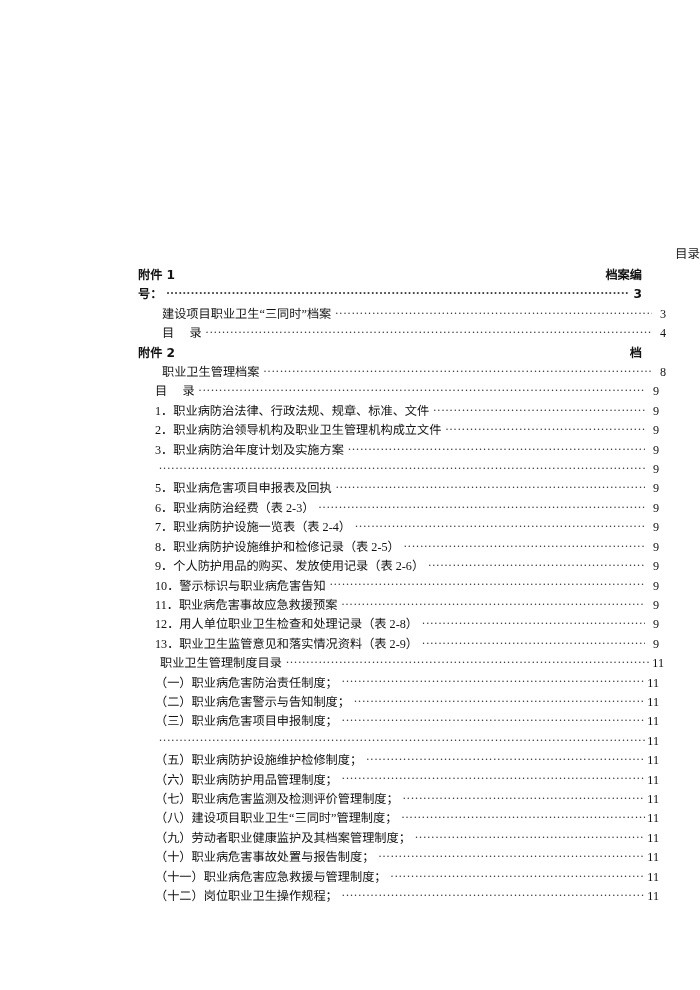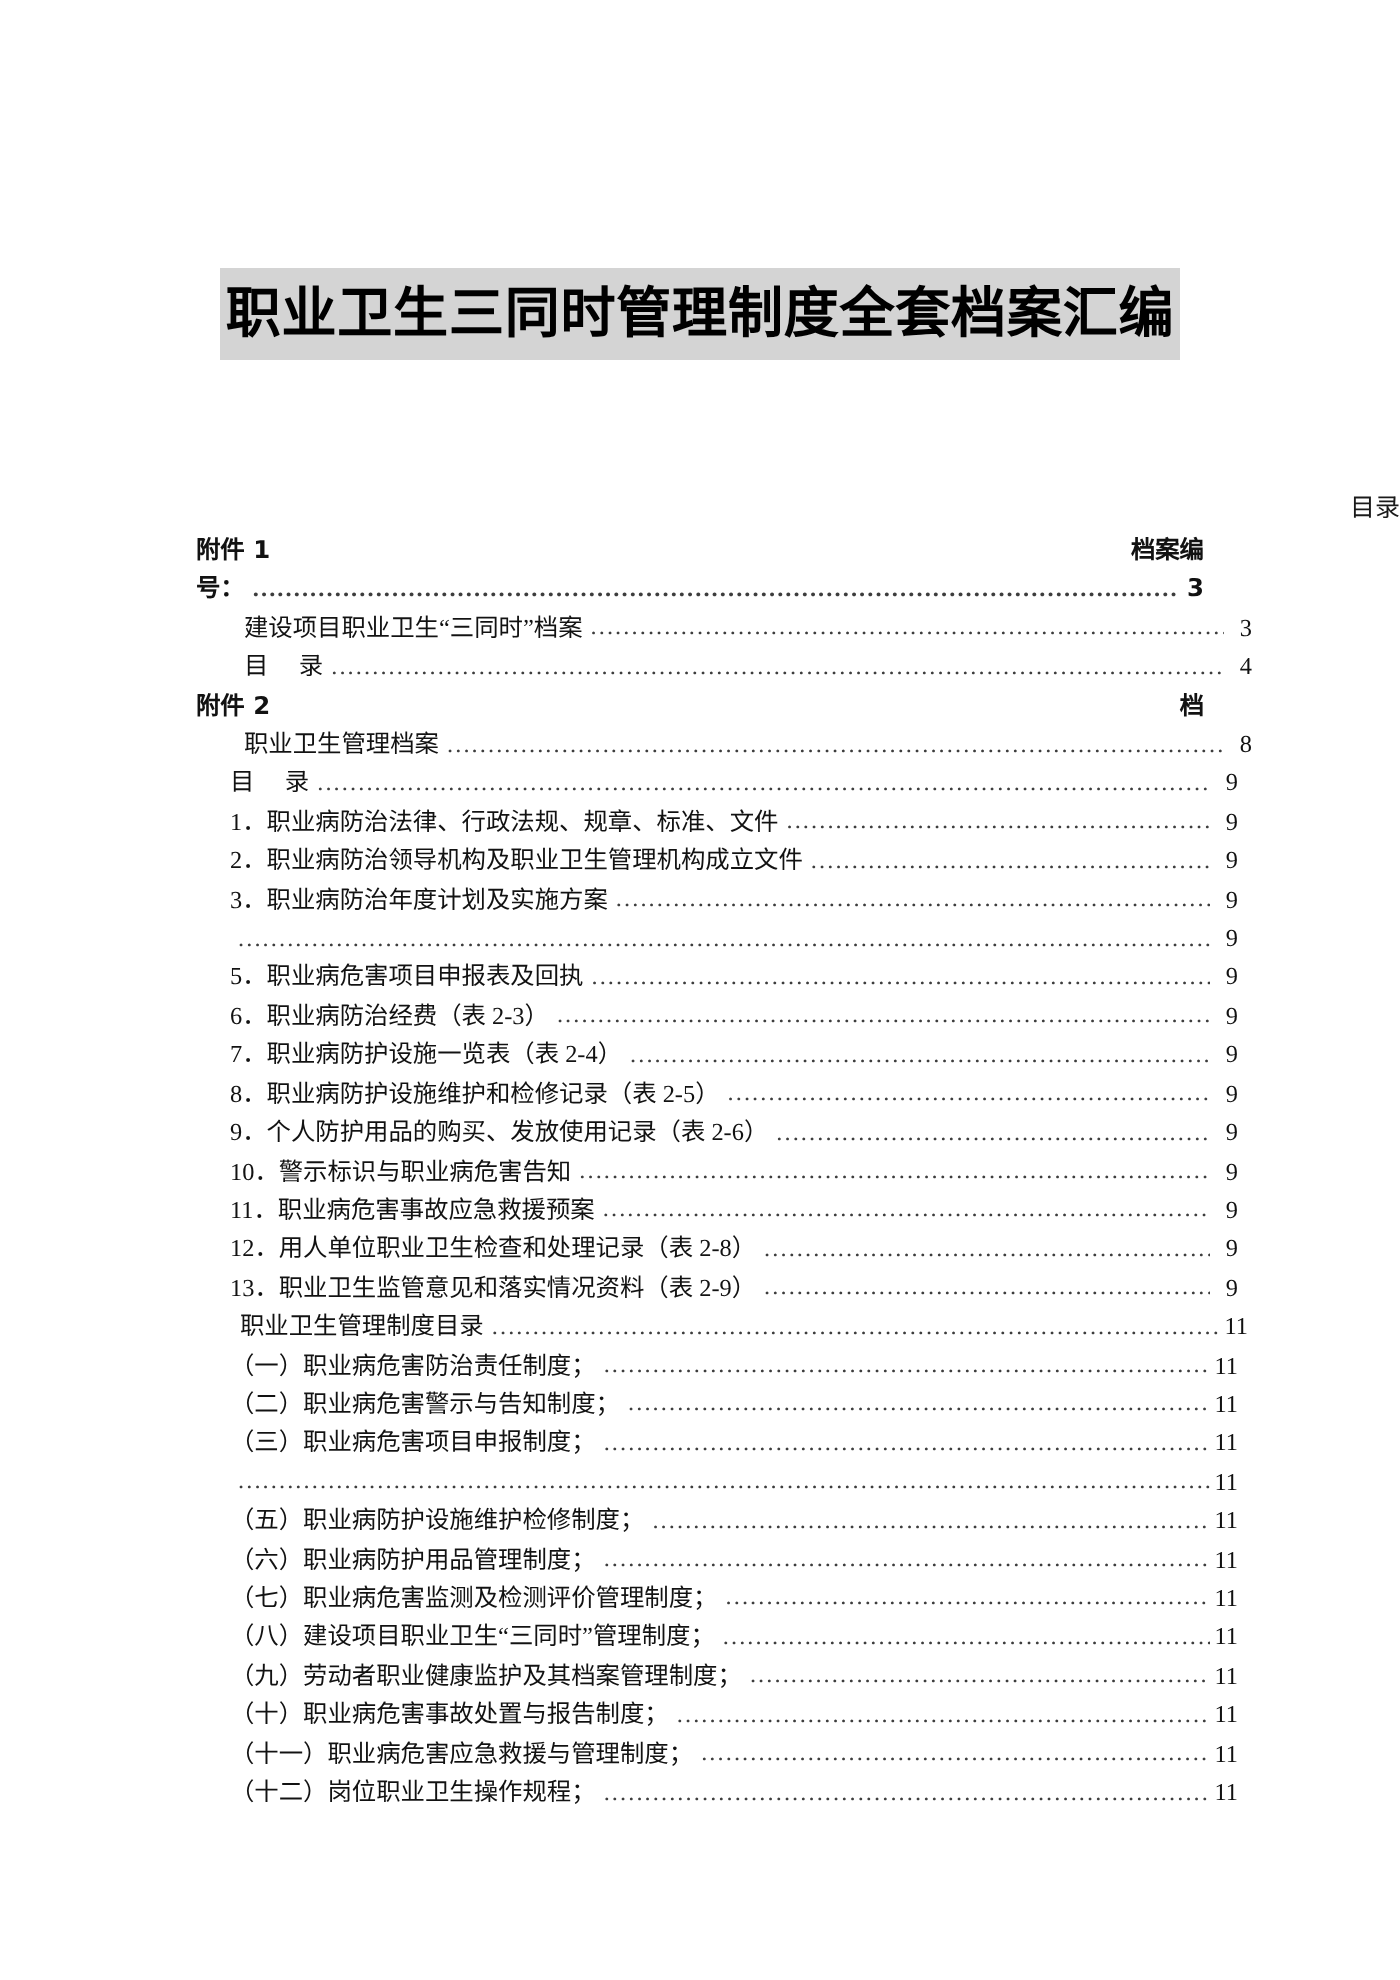--- a/index.html
+++ b/index.html
@@ -60,26 +60,27 @@
   
   .toc {
     position: absolute;
     left: 98px;
     top: 266px;
     width: 504px;
   }
 
   .toc-line {
     display: flex;
-    align-items: flex-end;
+    align-items: center;
     width: 100%;
     font-size: 12.2px;
     line-height: 19.4px;
     white-space: nowrap;
     color: #121212;
+    margin-left: 40px;
   }
 
   
   .toc-line.split {
     justify-content: space-between;
   }
 
   .toc-line .txt {
     flex: 0 0 auto;
   }
@@ -127,23 +128,20 @@
   .ind-2 { padding-left: 17px; }
   .ind-3 { padding-left: 22px; }
 
   .nowrap { white-space: pre; }
 </style>
 </head>
 <body>
 
 <div class="page">
 
-  <div class="doc-title-wrap">
-    <span class="doc-title">职业卫生三同时管理制度全套档案汇编</span>
-  </div>
 
   <div class="toc-heading">目录</div>
 
   <div class="toc" id="toc-list">
       <div class="toc-line ind-0 bold split">
         <span class="txt nowrap">附件 1</span>
         <span class="txt">档案编</span>
       </div>
       <div class="toc-line ind-0 bold">
         <span class="txt nowrap">号：</span>

